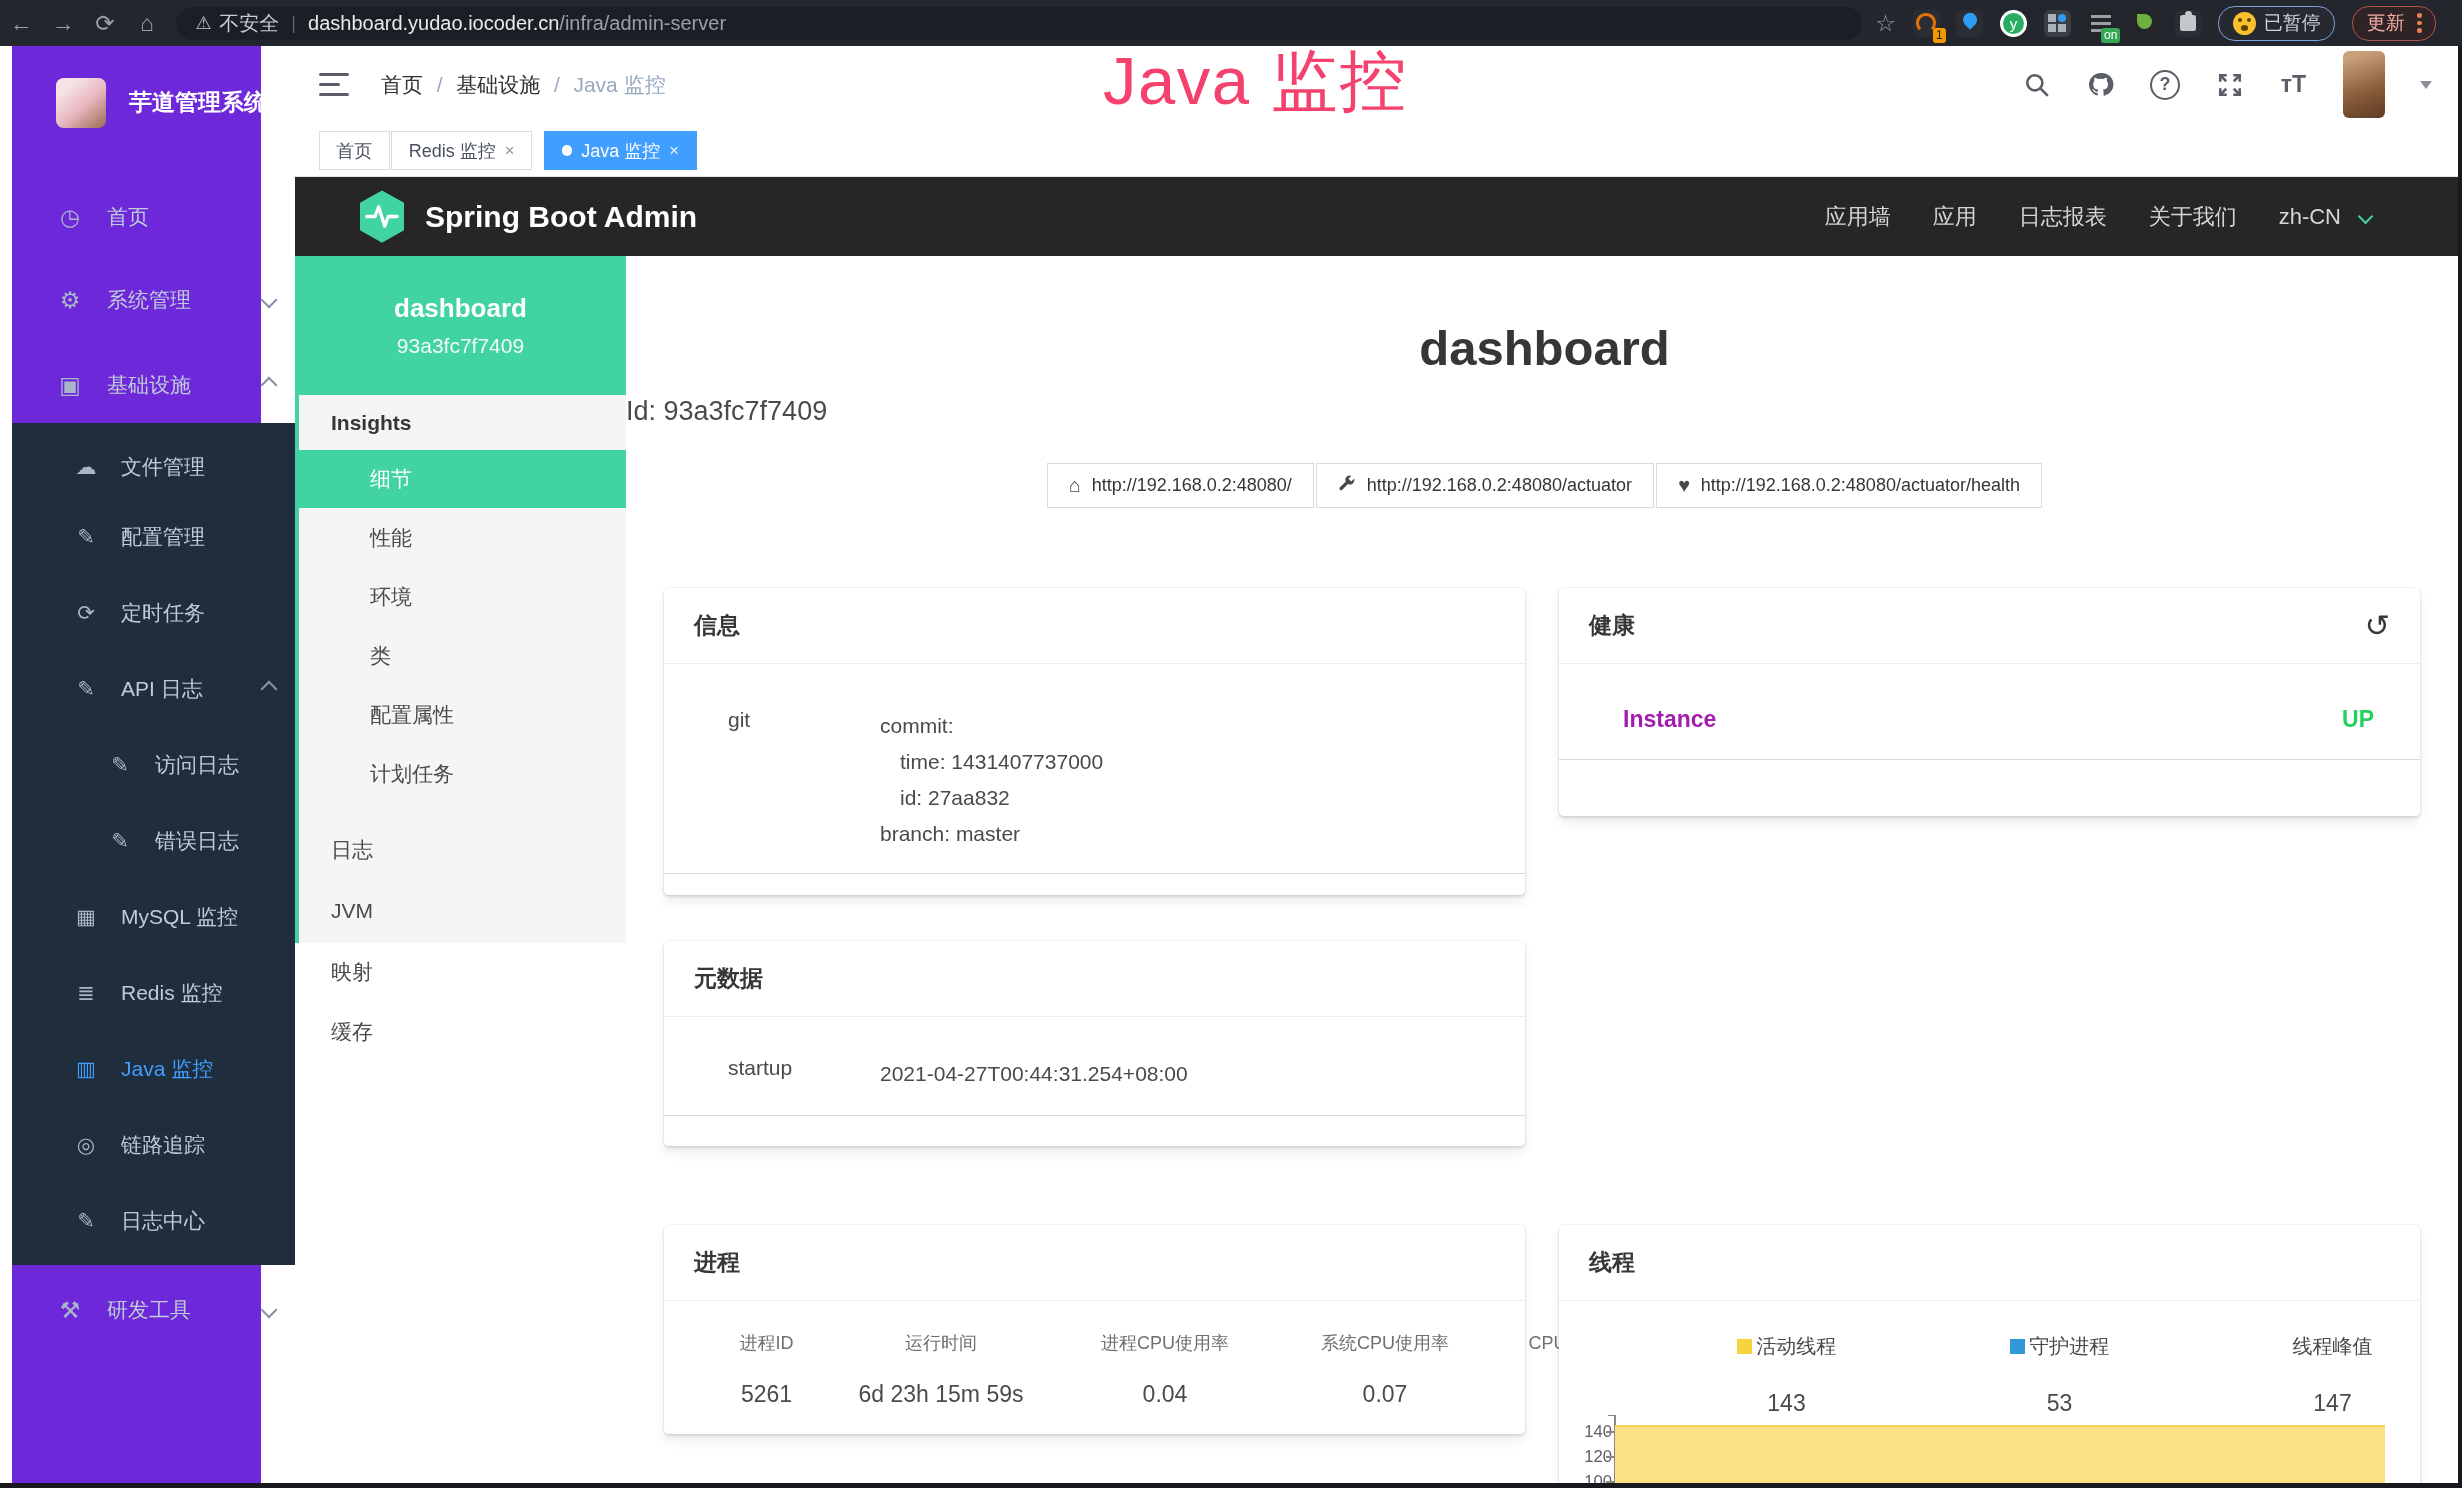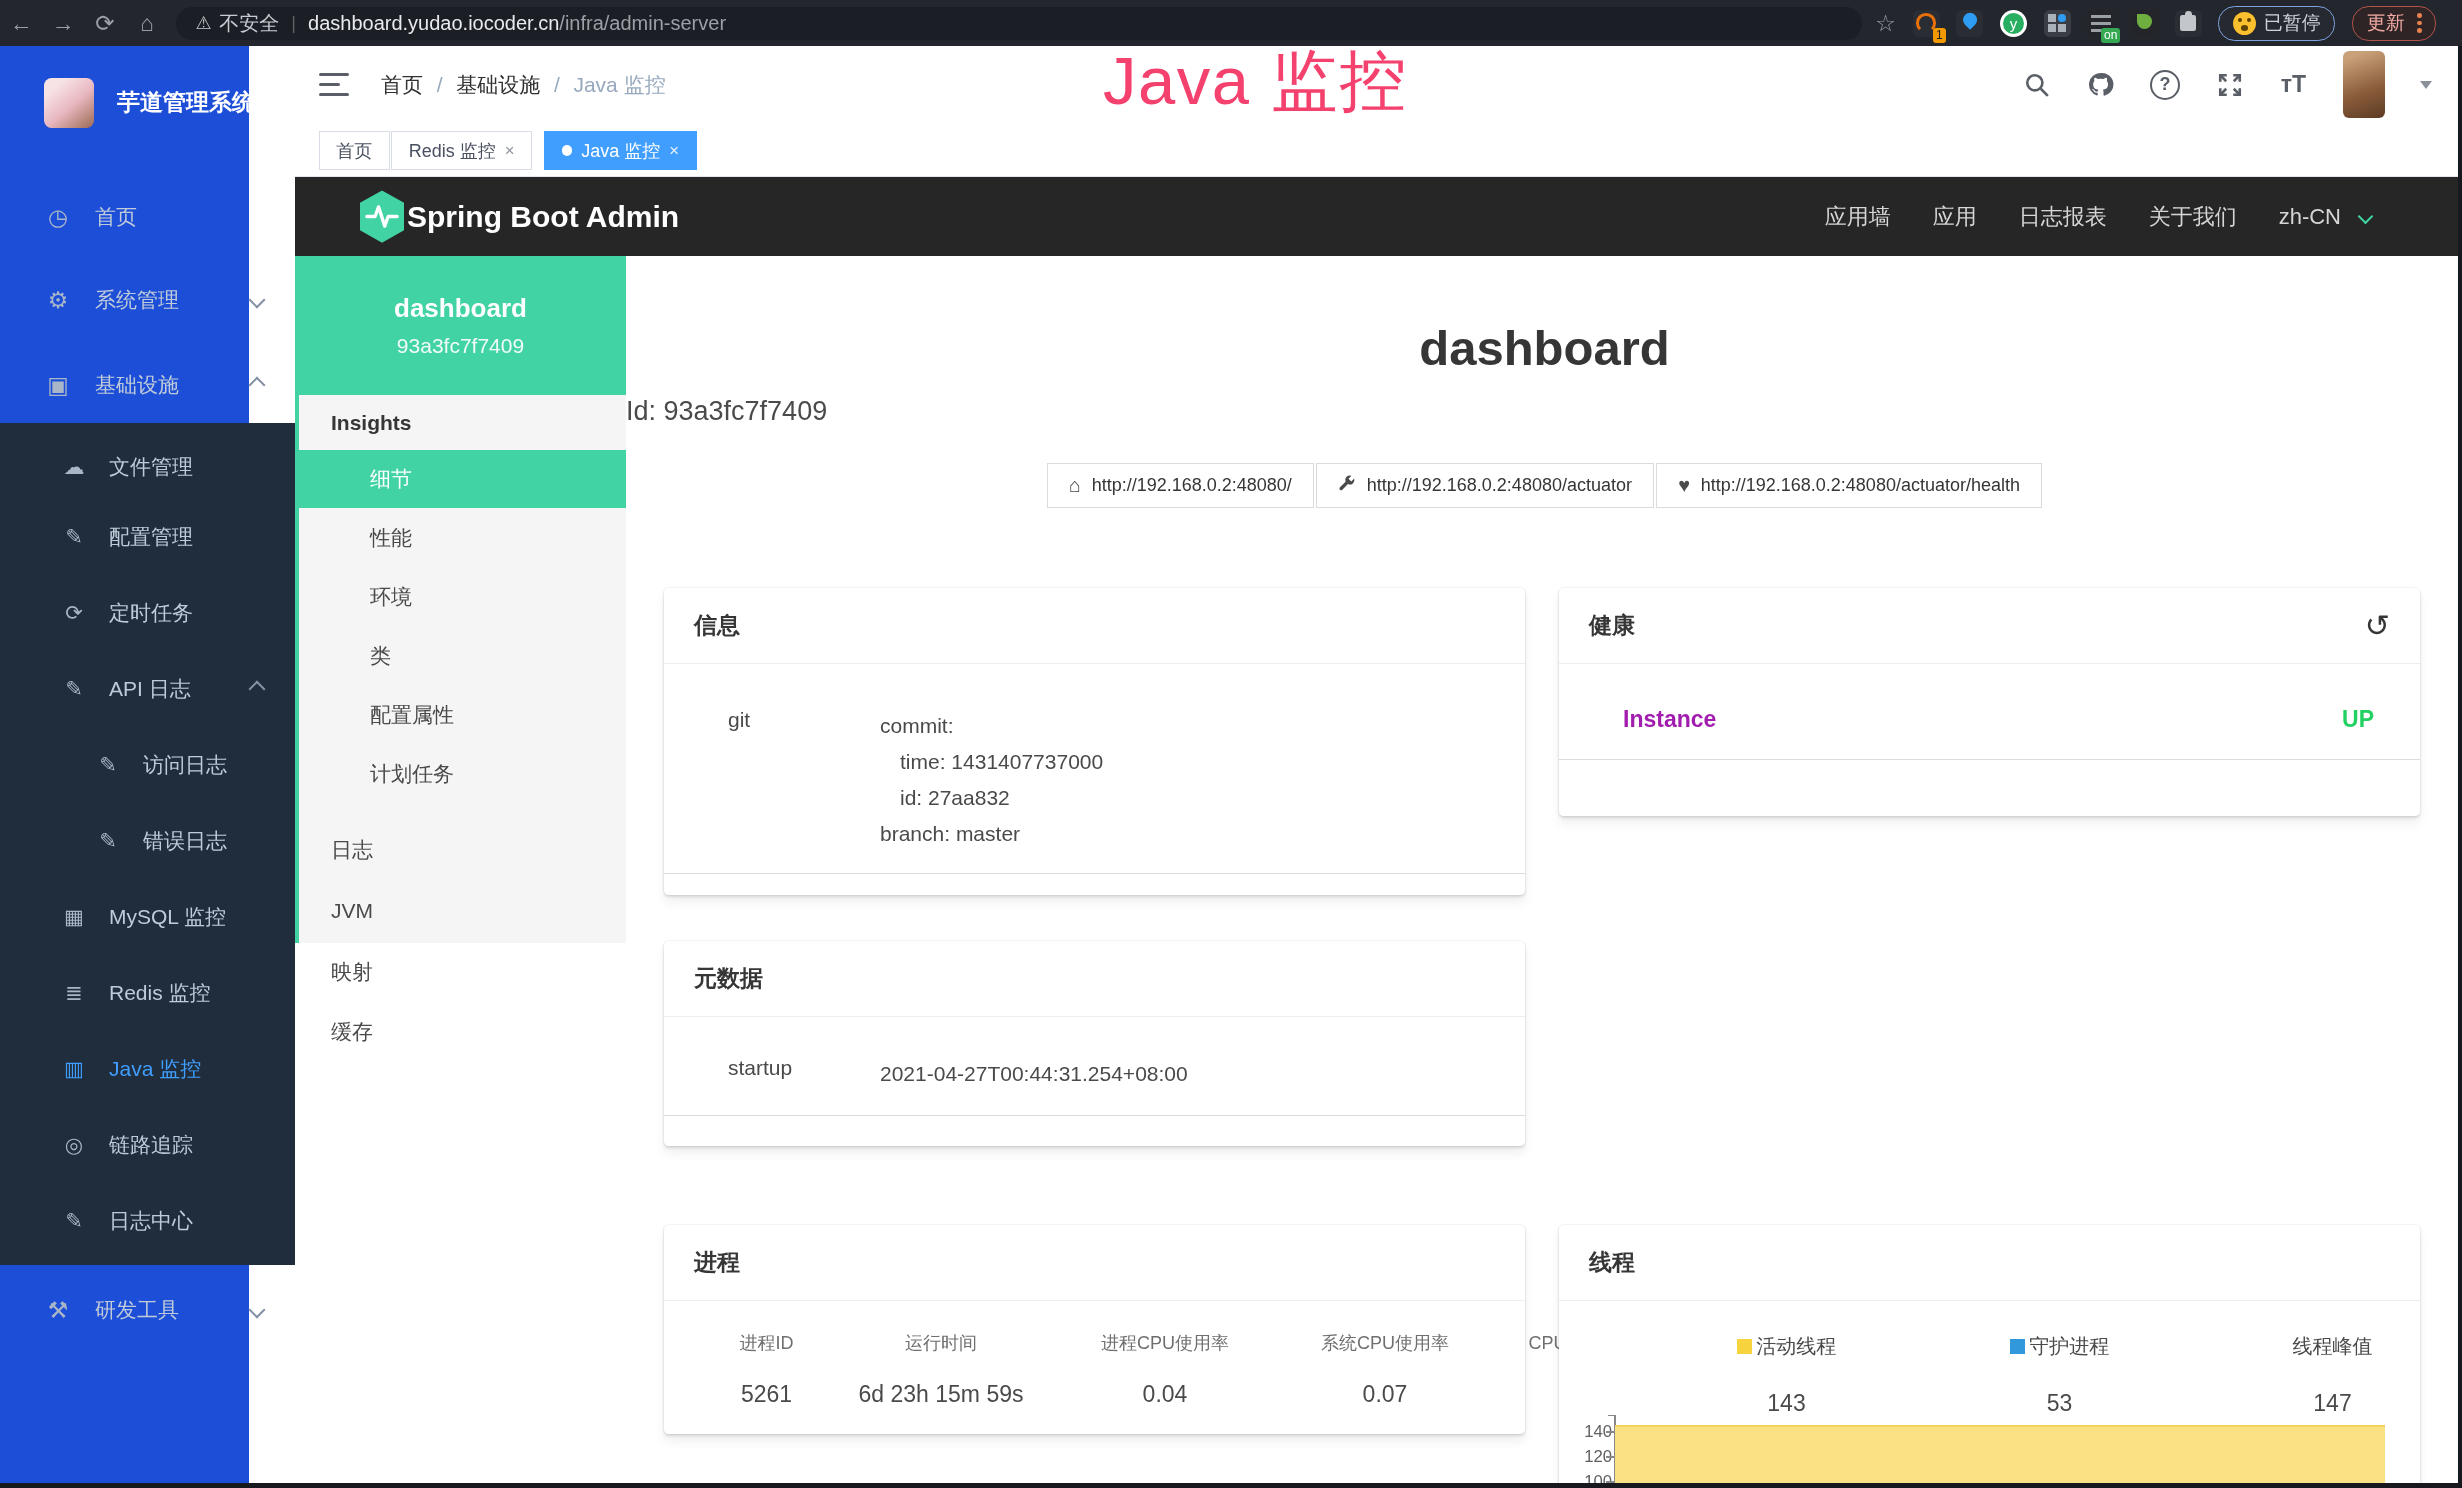--- a/index.html
+++ b/index.html
@@ -26,21 +26,21 @@
   #paused-pill{border:1.5px solid #7ba4e0;color:#cdd3da;background:#26292f;}
   .emoji{width:23px;height:23px;border-radius:50%;background:#fbc02d;position:relative;display:inline-block;}
   .emoji i{position:absolute;width:3.8px;height:3.8px;background:#5f4200;border-radius:50%;top:6.8px;}
   .emoji i.l{left:5.3px}.emoji i.r{right:5.3px}
   .emoji b{position:absolute;width:7.6px;height:6px;background:#5f4200;border-radius:50%;bottom:3.8px;left:7.6px;}
   #update-pill{border:1.5px solid #b3544a;color:#f0a9a2;background:#2e2325;}
   .vdots{display:inline-flex;flex-direction:column;gap:3px;margin-left:4.6px;}
   .vdots i{width:4.6px;height:4.6px;border-radius:50%;background:#e8824f;}
 
   
-  #sidebar{left:0;top:46px;width:249px;height:1443px;background:#1d4ed8;}
+  #sidebar{left:12px;top:46px;width:249px;height:1443px;background:#6d28d9;}
   #logo-row{position:absolute;left:0;top:15px;width:295px;height:83px;display:flex;align-items:center;padding-left:44px;box-sizing:border-box;}
   #logo-img{width:50px;height:50px;border-radius:7.6px;background:linear-gradient(140deg,#f7e3e6 20%,#e8b8c0 55%,#9c6a54 100%);flex:0 0 auto;}
   #logo-title{color:#fff;font-size:23px;font-weight:700;margin-left:23px;}
   .s-item{position:absolute;left:0;width:295px;height:76px;display:flex;align-items:center;
     color:#bfcbd9;font-size:21px;box-sizing:border-box;padding-left:42px;cursor:pointer;}
   .s-item .ic{width:32px;font-size:23px;margin-right:21px;text-align:center;flex:0 0 auto;color:#a8b6c8;}
   .s-item .chev{position:absolute;right:32px;}
   #submenu{position:absolute;left:0;top:377px;width:295px;height:842px;background:#1f2d3d;}
   .s-sub{position:relative;width:295px;height:76px;display:flex;align-items:center;color:#bfcbd9;
     font-size:21px;box-sizing:border-box;padding-left:59px;cursor:pointer;}
@@ -74,21 +74,21 @@
   .tag .x{font-size:16.7px;color:#8f949e;}
   .tag.active{background:#409EFF;border-color:#409EFF;color:#fff;}
   .tag.active .x{color:#e8f2ff;}
   .dot{width:10.6px;height:10.6px;border-radius:50%;background:#fff;display:inline-block;}
 
   
   #annotation{left:1103px;top:36px;font-size:67px;color:#f4416d;z-index:60;letter-spacing:1.5px;}
 
   
   #sba-nav{left:295px;top:177px;width:2167px;height:79px;background:#262626;display:flex;align-items:center;}
-  #sba-brand{display:flex;align-items:center;margin-left:62px;}
+  #sba-brand{display:flex;align-items:center;margin-left:62px;gap:18px;}
   #sba-brand .btxt{color:#fff;font-size:30px;font-weight:700;}
   .sba-links{position:absolute;right:91px;display:flex;align-items:center;gap:42px;color:#d6d6d6;font-size:22px;}
   .sba-links .chev{border-color:#42d3a5;width:9px;height:9px;margin-left:-23px;}
 
   
   #sba-side{left:295px;top:256px;width:331px;height:1233px;background:#fff;}
   #instance-box{position:absolute;left:0;top:0;width:331px;height:139px;background:#42d3a5;color:#fff;
     display:flex;flex-direction:column;align-items:center;justify-content:center;cursor:pointer;}
   #instance-box .nm{font-size:26px;font-weight:700;}
   #instance-box .id{font-size:21px;margin-top:10px;opacity:.92;}

